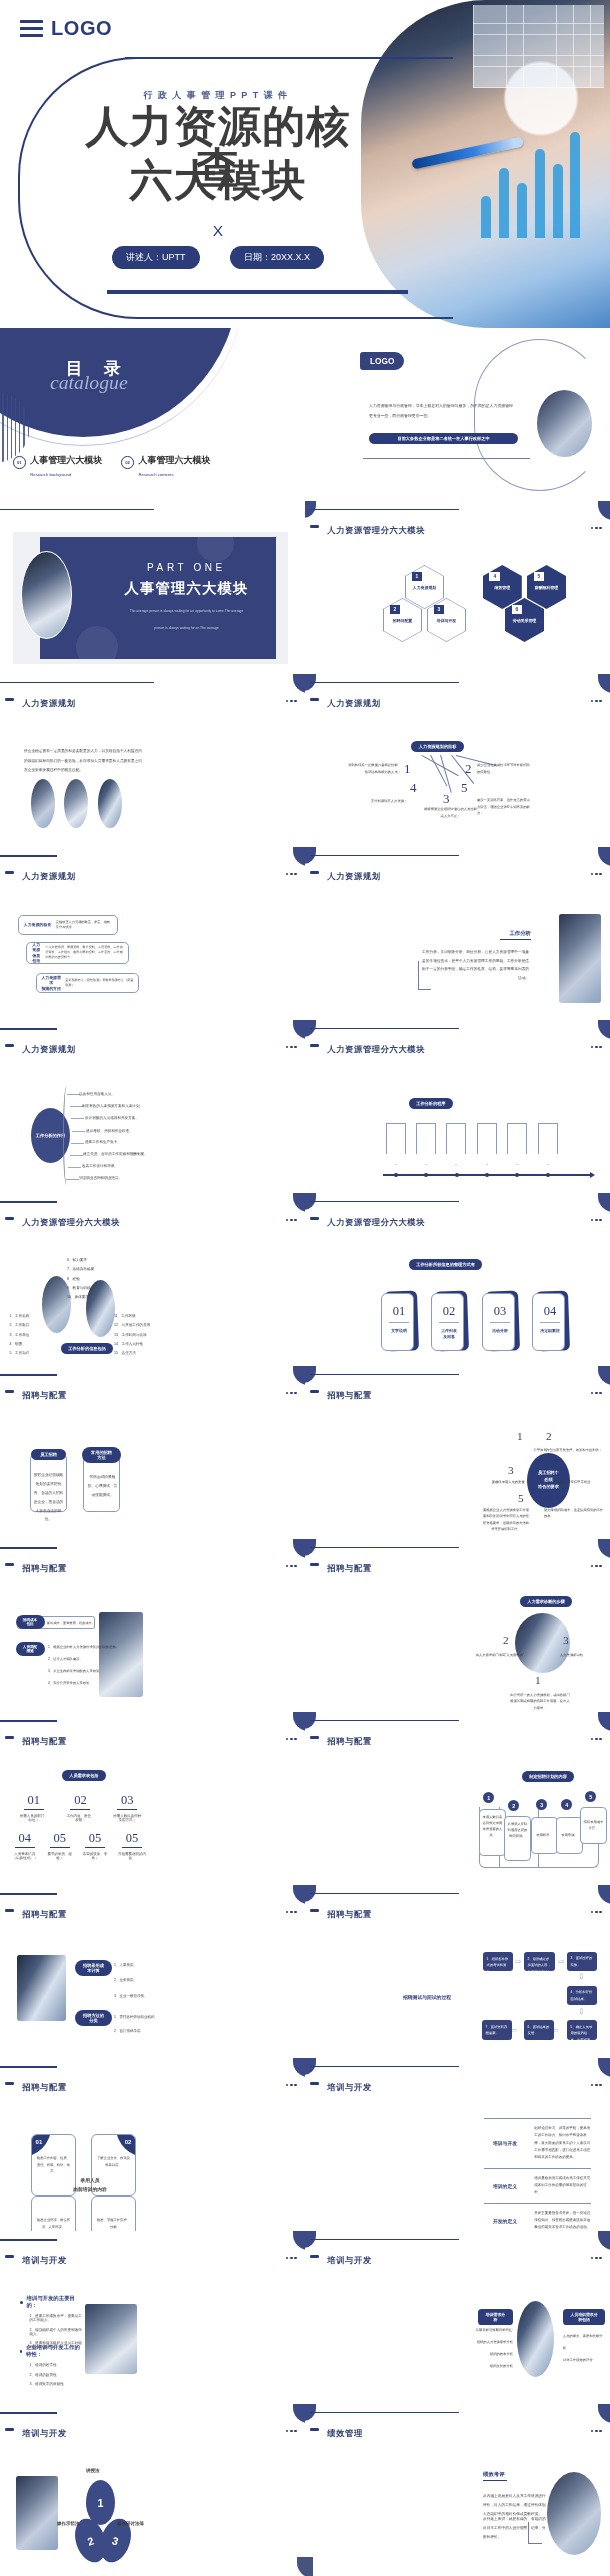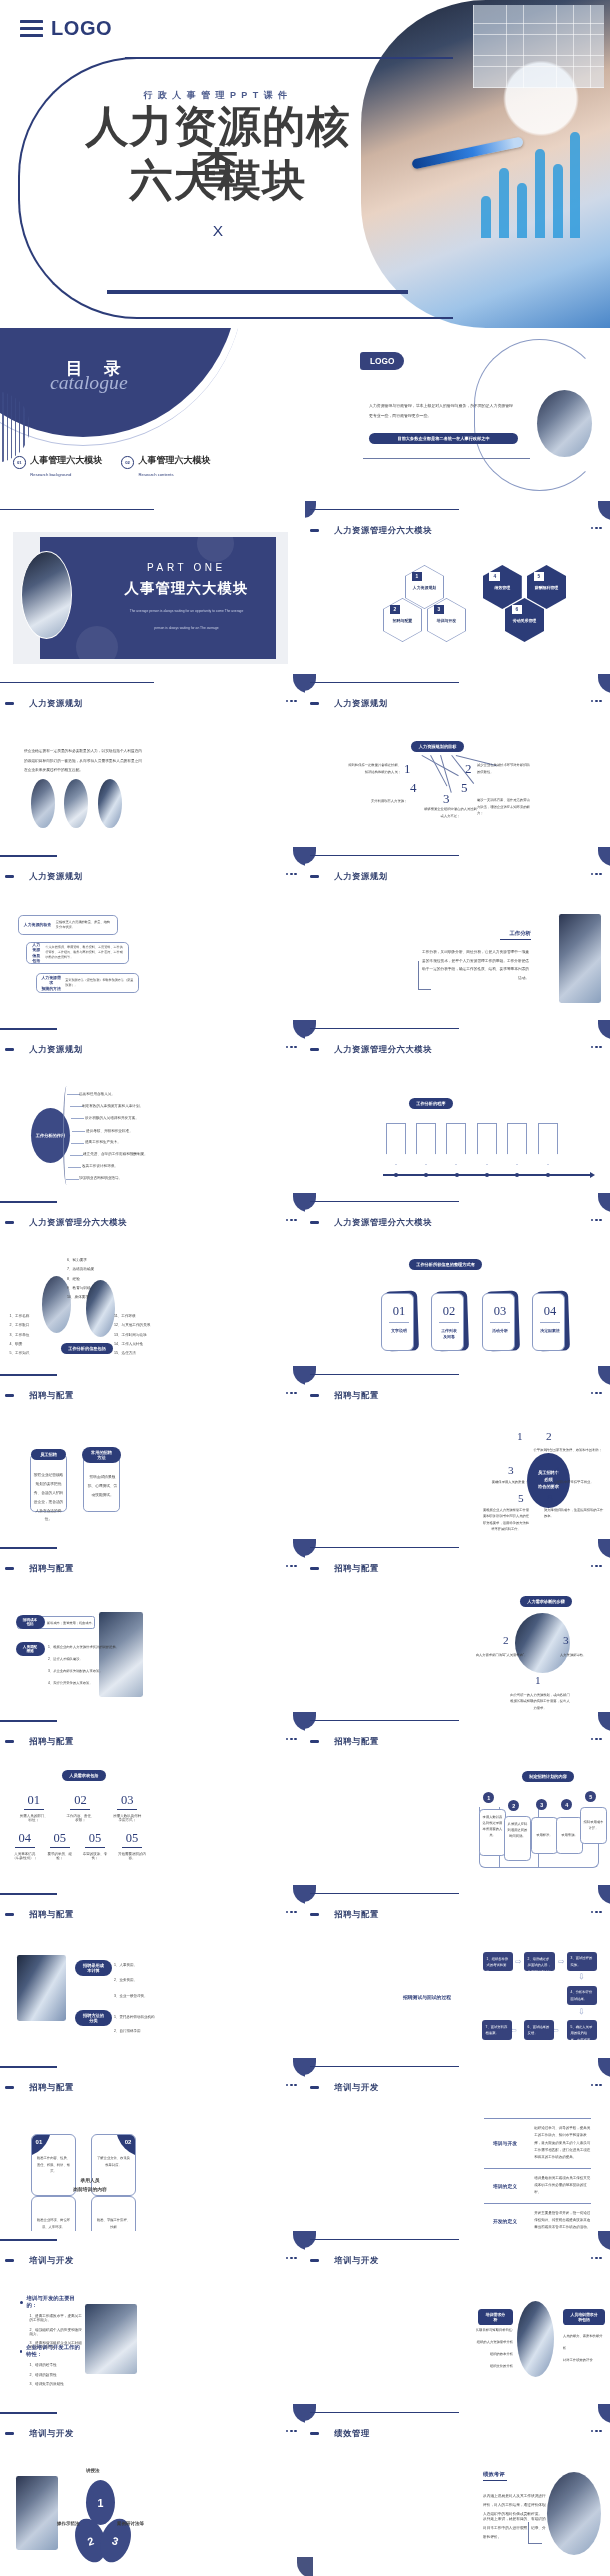--- a/index.html
+++ b/index.html
@@ -61,21 +61,21 @@
   .strip { position:relative; width:611px; }
   .slide { position:absolute; width:305px; height:173px; background:#fff; overflow:hidden; }
   .slide.left { left:0; }
   .slide.right { left:305px; }
 
   
   .sl-rule { position:absolute; left:0; top:8.3px; width:56px; height:1.8px; background:#2c3c78; }
   .sl-corner { position:absolute; right:-3.6px; top:-1.2px; width:15.5px; height:20px; background:#3c4a85;
      border-radius:0 0 0 15.5px; }
   .sl-corner-l { position:absolute; left:-2.4px; top:-1.2px; width:13px; height:18px; background:#3c4a85; border-radius:0 0 13px 0; }
-  .sl-head { position:absolute; left:4.8px; top:24px; display:flex; align-items:center; gap:15px; }
+  .sl-head { position:absolute; left:4.8px; top:24px; display:flex; gap:8px; }
   .sl-dash { width:9.5px; height:3px; background:#2c3c78; border-radius:1.2px; }
   .sl-title { font-size:8.3px; font-weight:bold; color:#32406e; letter-spacing:0.6px; }
   .sl-dots { position:absolute; right:8.3px; top:26px; display:flex; gap:1.8px; }
   .sl-dots i { width:2.4px; height:2.4px; background:#2c3c78; border-radius:50%; display:block; }
 
   .body-txt { color:#3b3b3b; font-size:3.7px; line-height:1.9; }
   .pill-sm { background:#2c3c78; color:#fff; border-radius:8.3px; padding:3px 7.2px; font-size:4.2px;
     font-weight:bold; display:inline-block; text-align:center; }
   .pill-sq { background:#2c3c78; color:#fff; border-radius:3.6px; padding:3px 6px; font-size:3.9px;
     font-weight:bold; display:inline-block; text-align:center; }
@@ -243,20 +243,24 @@
       </div>
       <div class="pen"></div>
     </div>
     <div class="cover-oval"></div>
     <div class="cover-bar-top"></div>
     <div class="cover-bar-bot"></div>
     <div class="cover-sub">行政人事管理PPT课件</div>
     <div class="cover-title">人力资源的核查</div>
     <div class="cover-title2">六大模块</div>
     <div class="cover-x">X</div>
+    <div class="cover-pills">
+      <span class="pill">讲述人：UPTT</span>
+      <span class="pill">日期：20XX.X.X</span>
+    </div>
   </div>
 
   <div class="strip" style="height:173px">
     <div class="slide left" style="top:0">
       <div class="cat">
         <div class="cat-arc2"></div>
         <div class="cat-arc"></div>
         <div class="cat-stripes"></div>
         <div class="cat-mu">目 录</div>
         <div class="cat-en">catalogue</div>

